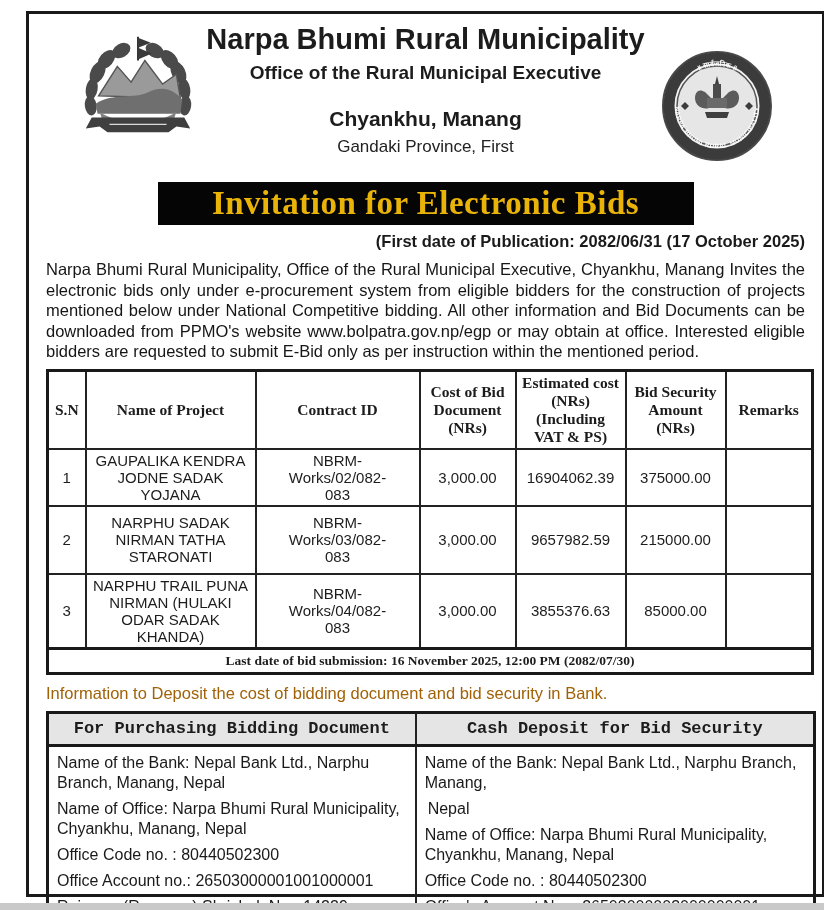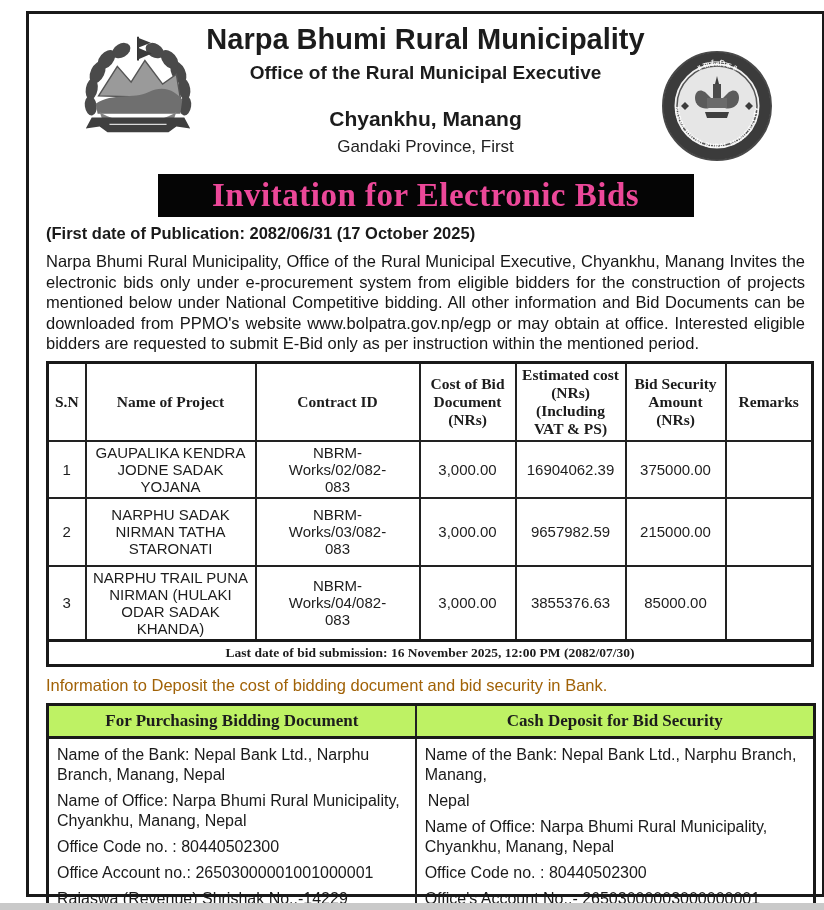--- a/index.html
+++ b/index.html
@@ -19,25 +19,25 @@
   .hdr-center { position:absolute; left:120px; right:120px; top:3px; text-align:center; }
   .t-muni   { font-size:29px; font-weight:bold; letter-spacing:0px; }
   .t-office { font-size:19px; font-weight:bold; margin-top:6px; }
   .t-loc    { font-size:21px; font-weight:bold; margin-top:23px; }
   .t-prov   { font-size:17px; margin-top:6px; color:#222; }
   .logo-left  { position:absolute; left:28px; top:14px; width:128px; height:112px; }
   .logo-right { position:absolute; right:32px; top:30px; width:112px; height:112px; }
 
   
   .banner {
-    margin:12px auto 0 auto; width:536px; height:43px; background:#050505;
-    color:#ec4899; font-family:"Liberation Serif", serif; font-weight:bold;
+    margin:20px auto 0 auto; width:536px; height:43px; background:#050505;
+    color:#eab308; font-family:"Liberation Serif", serif; font-weight:bold;
     font-size:33px; text-align:center; line-height:42px; letter-spacing:0.5px;
   }
-  .publine { text-align:left; font-size:16.5px; font-weight:600; margin-top:7px; color:#1a1a1a; }
+  .publine { text-align:right; font-size:16.5px; font-weight:600; margin-top:7px; color:#1a1a1a; }
 
   
   .intro {
     margin-top:8px; font-size:16.5px; line-height:20.5px; text-align:justify; color:#161616;
   }
 
   
   table.bids {
     margin-top:7px; width:765px; border-collapse:collapse; table-layout:fixed;
     border:3px solid #191919;
@@ -62,21 +62,21 @@
 
   
   .deposit-note { margin-top:9px; font-size:16.5px; color:#a16207; }
 
   
   table.bank {
     margin-top:8px; width:770px; border-collapse:collapse; table-layout:fixed;
     border:3px solid #191919;
   }
   table.bank th {
-    background:#bef264; font-family:Liberation Serif, serif; font-weight:bold;
+    background:#e5e5e5; font-family:Liberation Mono, monospace; font-weight:bold;
     font-size:17px; height:33px; border:2px solid #222; border-bottom:3px solid #191919;
   }
   table.bank td {
     border:2px solid #222; vertical-align:top; padding:6px 8px 4px 8px;
     font-size:16px; line-height:20px; color:#1a1a1a;
   }
   table.bank td p { margin:0 0 6px 0; }
 </style>
 </head>
 <body>

